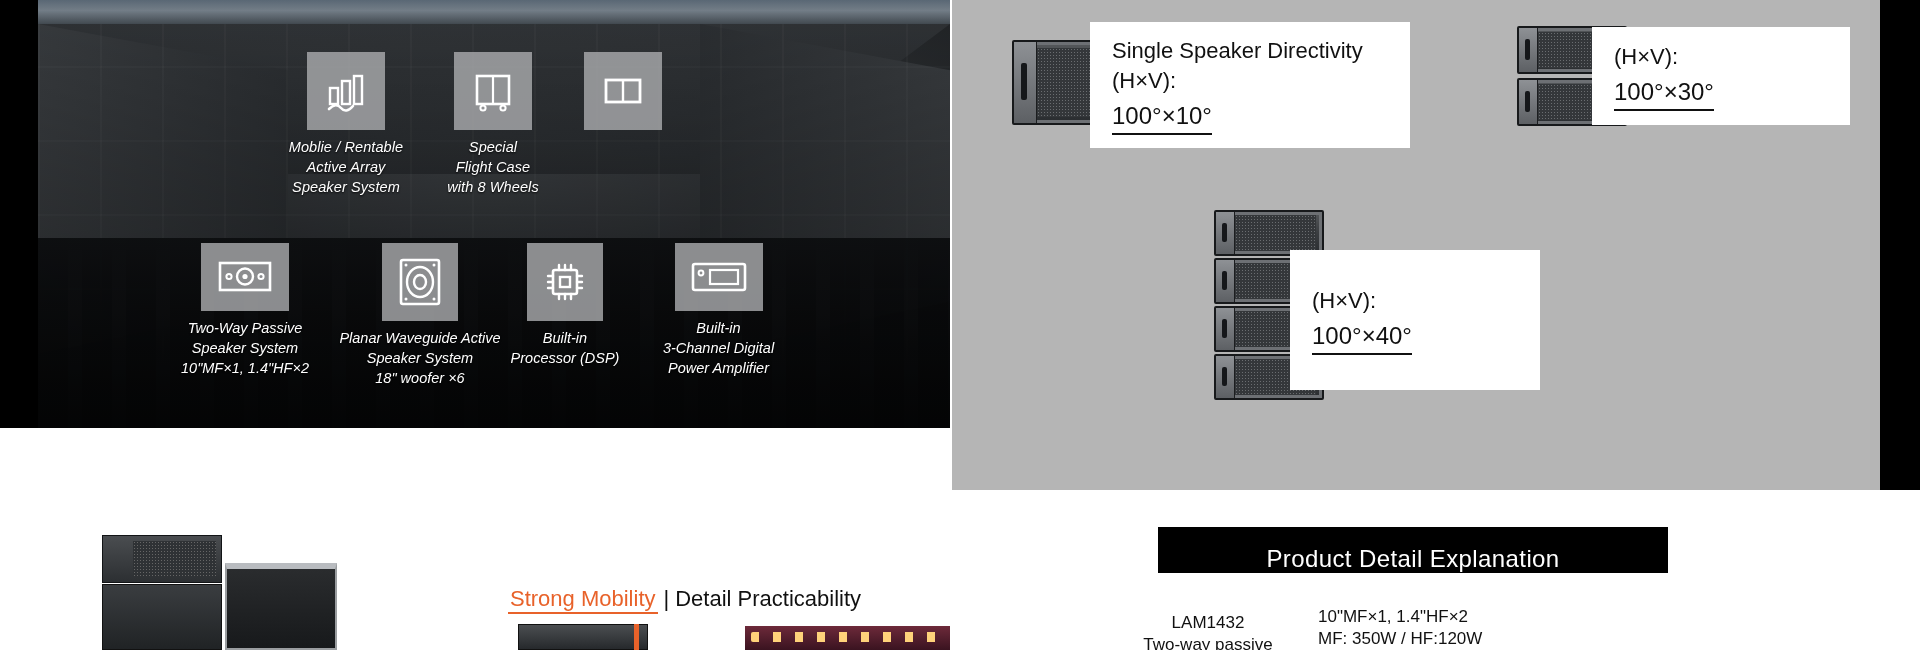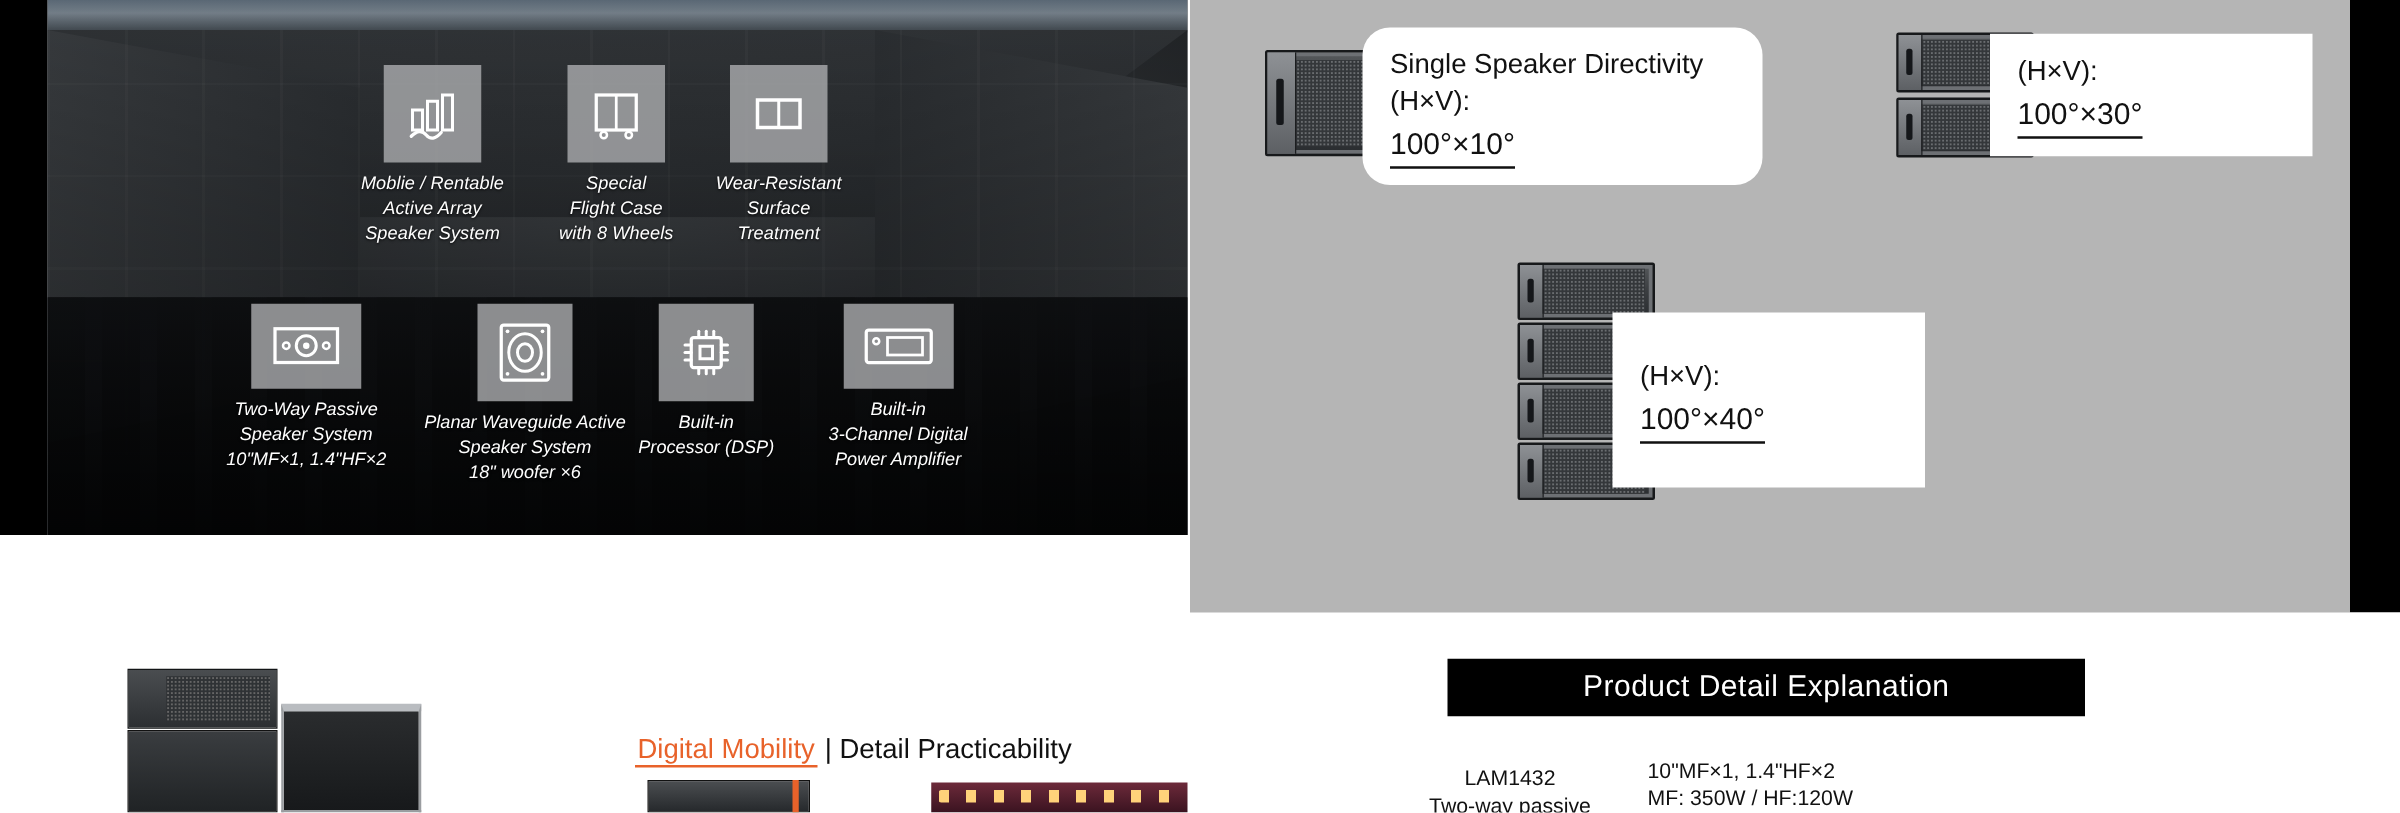--- a/index.html
+++ b/index.html
@@ -120,21 +120,21 @@
     background:#15171a; border-radius:2px;
   }
 
   
   .banner {
     position:absolute; background:#000; color:#fff;
     display:flex; align-items:center; justify-content:center;
     font-size:24px; letter-spacing:.4px;
   }
   .hl-banner { left:243px; top:476px; width:516px; height:46px; }
-  .pd-banner { left:1158px; top:527px; width:510px; height:46px; }
+  .pd-banner { left:1158px; top:527px; width:510px; height:46px;align-items:flex-end; }
 
   .hl-tag {
     position:absolute; left:508px; top:586px; font-size:22px; color:#111;
     white-space:nowrap;
   }
   .hl-tag .strong {
     color:#e8622a; border-bottom:2px solid #e8622a; padding:0 2px 1px;
   }
   .hl-tag .sep { color:#111; padding:0 6px; }
 
@@ -234,23 +234,20 @@
 with 8 Wheels</div>
     </div>
 
     <div class="feat row1" style="left:505px; width:160px;">
       <div class="feat-tile">
         <svg width="46" height="46" viewBox="0 0 46 46" aria-hidden="true">
           <rect x="6" y="12" width="34" height="22" fill="none" stroke="#fff" stroke-width="2.8"></rect>
           <line x1="23" y1="12" x2="23" y2="34" stroke="#fff" stroke-width="2.4"></line>
         </svg>
       </div>
-      <div class="feat-label">Wear-Resistant
-Surface
-Treatment</div>
     </div>
 
     <div class="feat row2" style="left:112px; width:190px;">
       <div class="feat-tile" style="width:88px;height:68px;">
         <svg width="56" height="40" viewBox="0 0 56 40" aria-hidden="true">
           <rect x="3" y="6" width="50" height="27" fill="none" stroke="#fff" stroke-width="2.6"></rect>
           <circle cx="28" cy="19.5" r="8" fill="none" stroke="#fff" stroke-width="2.4"></circle>
           <circle cx="28" cy="19.5" r="2.6" fill="#fff"></circle>
           <circle cx="12" cy="19.5" r="2.6" fill="none" stroke="#fff" stroke-width="2"></circle>
           <circle cx="44" cy="19.5" r="2.6" fill="none" stroke="#fff" stroke-width="2"></circle>
@@ -316,21 +313,21 @@
 3-Channel Digital
 Power Amplifier</div>
     </div>
   </div>
 
   <div class="dir-panel">
 
     <div class="spk" style="left:60px; top:40px; width:130px; height:85px;">
       <span class="spk-ear"></span>
     </div>
-    <div class="dir-card" style="left:138px; top:22px; width:320px; height:126px;border-radius:22px;">
+    <div class="dir-card" style="left:138px; top:22px; width:320px; height:126px;">
       <div class="dl">Single Speaker
 Directivity (H×V):</div>
       <div class="dv">100°×10°</div>
     </div>
 
     <div class="spk" style="left:565px; top:26px; width:110px; height:48px;">
       <span class="spk-ear"></span>
     </div>
     <div class="spk" style="left:565px; top:78px; width:110px; height:48px;">
       <span class="spk-ear"></span>
@@ -362,21 +359,21 @@
   <div class="hero-gutter-r"></div>
 
 
   <div class="case-photo">
     <div class="case-spk-top"></div>
     <div class="case-spk-bot"></div>
     <div class="trunk"></div>
   </div>
 
   <div class="hl-tag">
-    <span class="strong">Digital Mobility</span><span class="sep">|</span><span>Detail Practicability</span>
+    <span class="strong">Strong Mobility</span><span class="sep">|</span><span>Detail Practicability</span>
   </div>
 
   <div class="mini-img-a"></div>
   <div class="mini-bar"></div>
   <div class="mini-img-b"></div>
 
   <div class="banner pd-banner">
     <span>Product Detail Explanation</span>
   </div>
 

